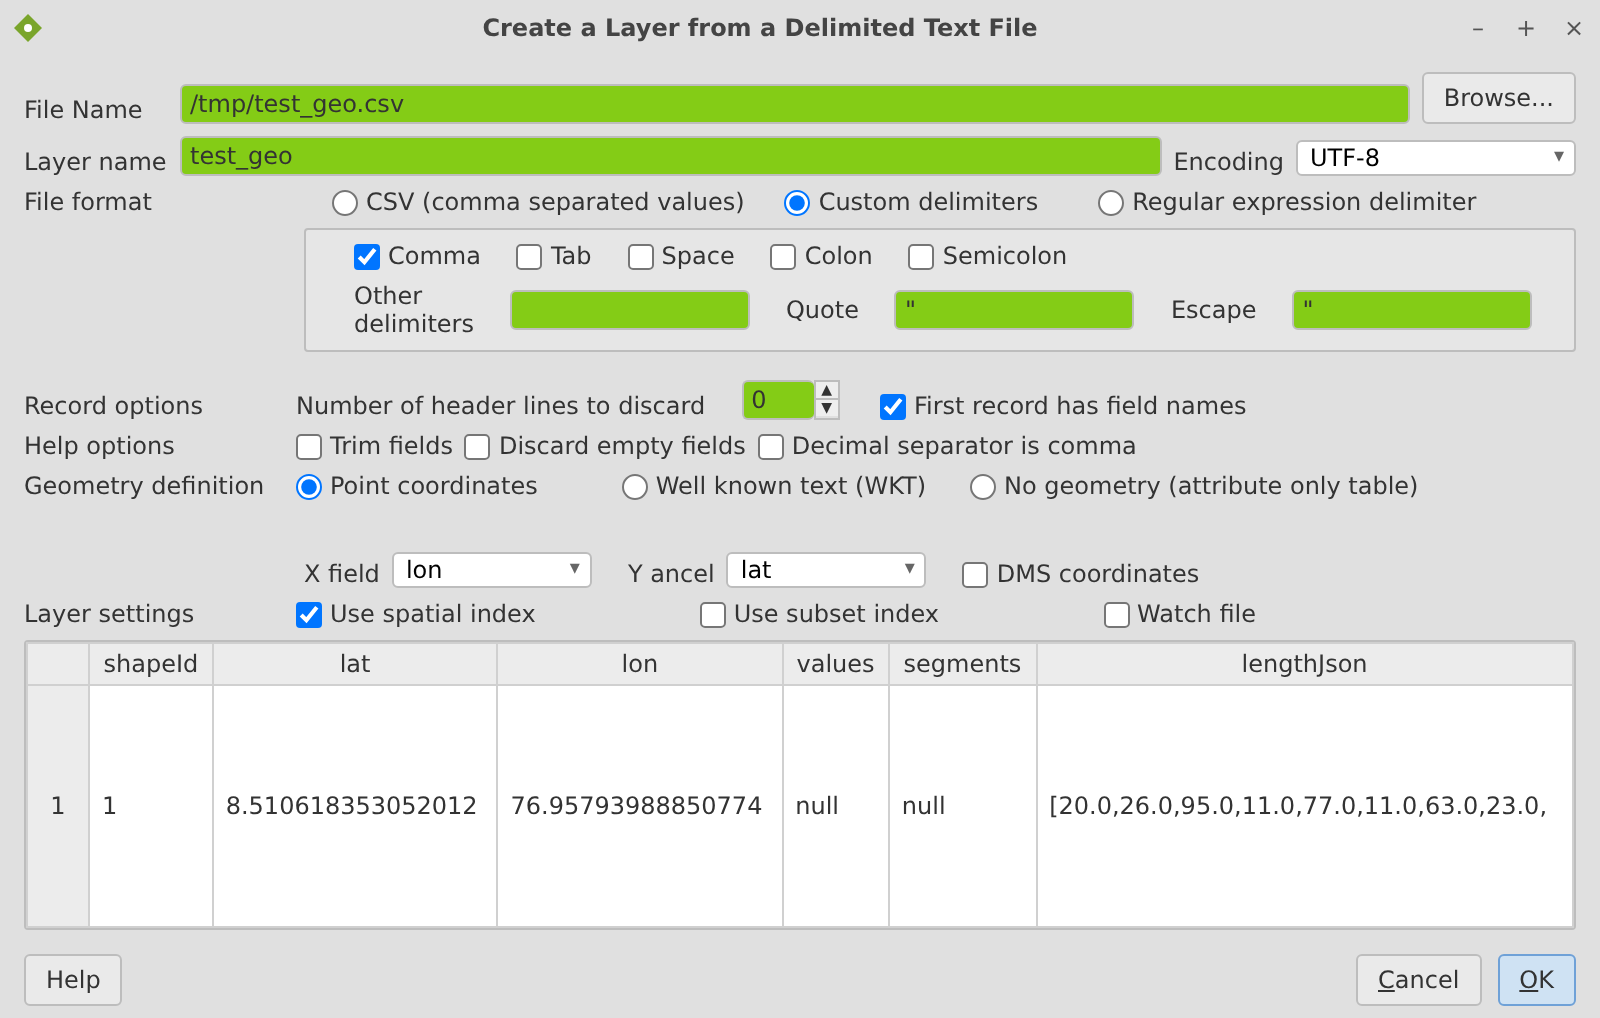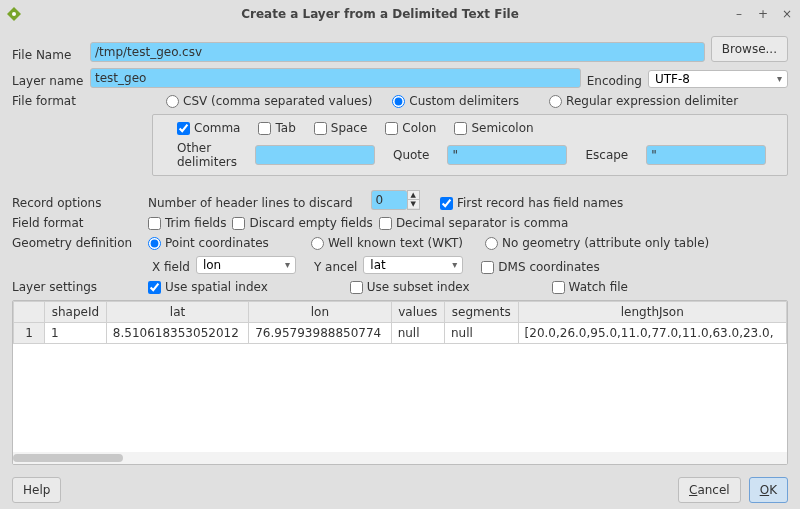--- a/index.html
+++ b/index.html
@@ -7,36 +7,36 @@
   .window{display:flex;flex-direction:column;height:100%;}
   .titlebar{display:flex;align-items:center;padding:3px 6px;background:#e0e0e0;height:22px;}
   .titlebar .icon{width:16px;height:16px;margin-right:6px;display:flex;align-items:center;justify-content:center;}
   .titlebar .title{flex:1;text-align:center;font-weight:bold;color:#444;}
   .winbtns{display:flex;gap:10px;color:#555;}
   .winbtn{width:14px;height:14px;display:flex;align-items:center;justify-content:center;cursor:default;}
   .body{flex:1;padding:8px 12px 6px 12px;display:flex;flex-direction:column;gap:6px;overflow:hidden;}
   .row{display:flex;align-items:flex-end;gap:6px;}
   .label{width:130px;flex-shrink:0;}
   .flabel{width:72px;}
-  input[type=text], .textin{background:#7dd3fc;border:1px solid #bdbdbd;border-radius:3px;padding:2px 4px;height:20px;font:inherit;color:#333;box-sizing:border-box;}
+  input[type=text], .textin{background:#84cc16;border:1px solid #bdbdbd;border-radius:3px;padding:2px 4px;height:20px;font:inherit;color:#333;box-sizing:border-box;}
   .btn{background:#eaeaea;border:1px solid #bdbdbd;border-radius:3px;padding:2px 10px;height:26px;font:inherit;color:#333;box-sizing:border-box;}
   .btn.primary{background:#cfe2f3;border-color:#6fa1d7;}
   select.sel{background:#fff;border:1px solid #bdbdbd;border-radius:3px;padding:1px 20px 1px 6px;height:18px;font:inherit;appearance:none;-webkit-appearance:none;position:relative;}
   .selwrap{position:relative;display:inline-block;}
   .selwrap:after{content:"▾";position:absolute;right:6px;top:3px;font-size:10px;color:#666;pointer-events:none;}
   .radio, .check{display:flex;align-items:center;gap:4px;}
   .radio input, .check input{margin:0;}
   .delimbox{margin-left:140px;border:1px solid #bdbdbd;background:#e6e6e6;padding:6px 24px;display:flex;flex-direction:column;gap:6px;border-radius:2px;}
   .delimrow{display:flex;align-items:center;gap:18px;}
   .spinner{display:inline-flex;}
   .spinner input{width:36px;text-align:left;border:1px solid #bdbdbd;border-right:none;height:20px;padding:2px 4px;font:inherit;box-sizing:border-box;}
   .spinner .spbtns{display:flex;flex-direction:column;border:1px solid #bdbdbd;}
   .spinner .spbtns span{font-size:7px;line-height:8px;padding:0 3px;background:#eee;}
   .spinner .spbtns span:first-child{border-bottom:1px solid #bdbdbd;}
-  .table-area{flex:1;min-height:60px;background:#fff;border:1px solid #bdbdbd;border-radius:2px;display:flex;flex-direction:column;overflow:hidden;}
+  .table-area{flex:1;min-height:60px;background:#fff;border:1px solid #bdbdbd;border-radius:2px;display:flex;flex-direction:row;overflow:hidden;}
   table{border-collapse:collapse;width:100%;font:inherit;}
   th,td{border:1px solid #d0d0d0;padding:3px 6px;text-align:left;white-space:nowrap;}
   th{background:#ececec;font-weight:normal;color:#333;text-align:center;}
   td.rowhdr{background:#ececec;text-align:center;width:18px;}
   .scrollbar{height:12px;background:#f3f3f3;position:relative;margin-top:auto;}
   .thumb{position:absolute;left:0;top:2px;height:8px;width:110px;background:#c8c8c8;border-radius:4px;}
   .footer{display:flex;justify-content:space-between;margin-top:6px;}
   .footer .right{display:flex;gap:8px;}
   .grow{flex:1;}
   .u{text-decoration:underline;}
@@ -141,21 +141,21 @@
           </span>
       </span>
       <span style="width:8px"></span>
       <label class="check">
           <input type="checkbox" checked="" style="">
           <span>First record has field names</span>
         </label>
     </div>
 
     <div class="row">
-      <span class="label">Field format</span>
+      <span class="label">Help options</span>
       <label class="check">
           <input type="checkbox" style="">
           <span>Trim fields</span>
         </label>
       <label class="check">
           <input type="checkbox" style="">
           <span>Discard empty fields</span>
         </label>
       <label class="check">
           <input type="checkbox" style="">
@@ -174,21 +174,21 @@
           <input type="radio" name="gd" style="">
           <span>Well known text (WKT)</span>
         </label>
       <div style="width:10px"></div>
       <label class="radio">
           <input type="radio" name="gd" style="">
           <span>No geometry (attribute only table)</span>
         </label>
     </div>
 
-    <div class="row" style="margin-left:140px;">
+    <div class="row" style="margin-left:140px;margin-top:20px;">
       <span>X field</span>
       <span class="selwrap"><select class="sel" style="width:100px"><option>lon</option></select></span>
       <span style="width:6px"></span>
       <span>Y ancel</span>
       <span class="selwrap"><select class="sel" style="width:100px"><option>lat</option></select></span>
       <span style="width:6px"></span>
       <label class="check">
           <input type="checkbox" style="">
           <span>DMS coordinates</span>
         </label>

